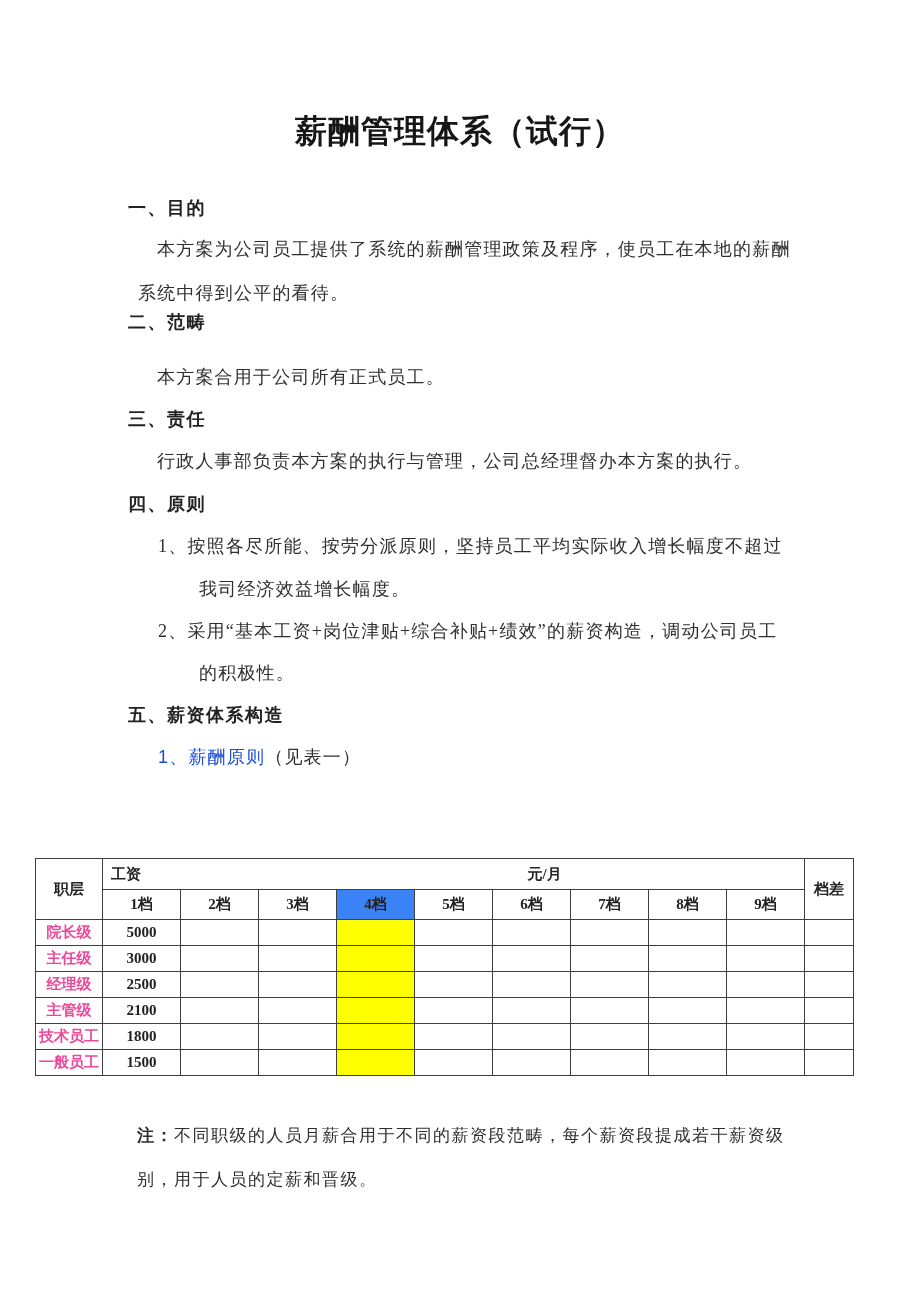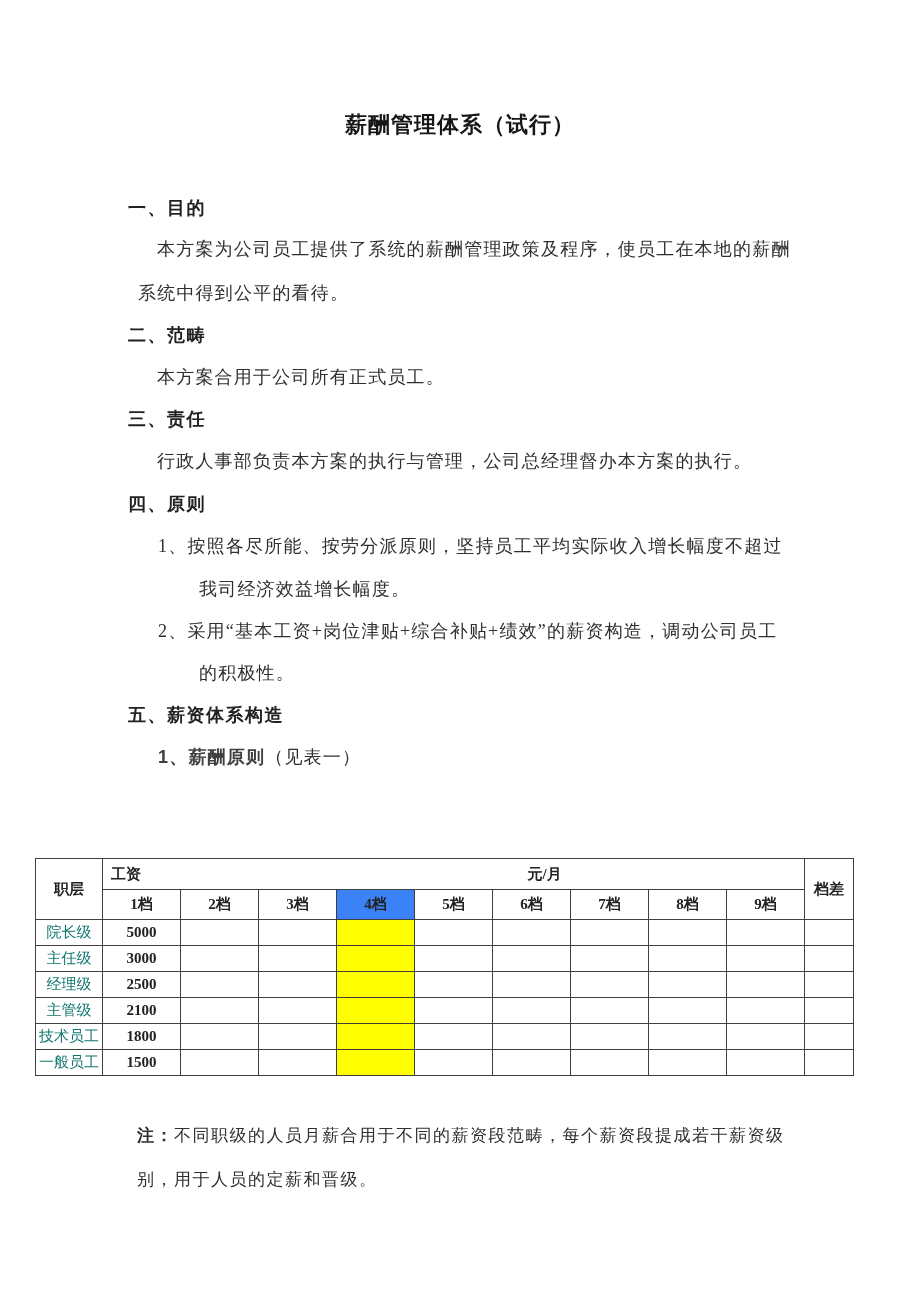--- a/index.html
+++ b/index.html
@@ -11,41 +11,41 @@
     overflow: hidden;
     font-family: "Liberation Serif", "DejaVu Serif", serif;
     color: #2f2f2f;
   }
   .abs { position: absolute; white-space: nowrap; text-align: center; }
   .doc-title {
     left: 0; right: 0; top: 110px;
     text-align: center;
     font-family: "Liberation Sans", "DejaVu Sans", sans-serif;
     font-weight: bold;
-    font-size: 22px;
+    font-size: 32px;
     letter-spacing: 1px;
     color: #161616;
   }
   .heading {
     left: 128px;
     font-family: "Liberation Sans", "DejaVu Sans", sans-serif;
     font-weight: bold;
     font-size: 18px;
     letter-spacing: 1.5px;
     color: #222222;
   }
   .body-line { font-size: 18px; letter-spacing: 1.2px; }
   .indent1 { left: 157px; }
   .cont0   { left: 138px; }
   .item    { left: 158px; }
   .itemcont{ left: 199px; }
   .sub-line { left: 158px; font-size: 18px; letter-spacing: 1.2px; }
   .sub-line .sub-bold {
     font-family: "Liberation Sans", "DejaVu Sans", sans-serif;
-    font-weight: bold; color: #404040;
+    font-weight: normal; color: #1d4ed8;
   }
   .table-caption {
     left: 0; right: 0; top: 781px;
     text-align: center;
     font-family: "Liberation Sans", "DejaVu Sans", sans-serif;
     font-weight: bold;
     font-size: 18px;
     letter-spacing: 1.5px;
     color: #222222;
   }
@@ -70,36 +70,36 @@
     overflow: hidden;
   }
   .c-level { width: 67px; } .c-grade { width: 78px; } .c-diff { width: 49px; }
   tr.hdr1 { height: 31px; } tr.hdr2 { height: 30px; margin-top: 12px; }
   table.salary tbody tr { height: 26px; }
   th.corner, th.diffh { font-weight: bold; font-size: 15px; }
   th.merged-cell { position: relative; font-weight: bold; }
   th.merged-cell .salary-label { position: absolute; left: 8px; top: 50%; transform: translateY(-50%); }
   th.merged-cell .unit-label   { position: absolute; left: 63%; top: 50%; transform: translate(-50%,-50%); }
   th.grade { font-weight: bold; }
-  td.level { font-weight: normal; font-size: 14px; letter-spacing: 0; color: #0f766e; }
+  td.level { font-weight: bold; font-size: 14px; letter-spacing: 0; color: #ec4899; }
   td.num   { font-weight: bold; text-align: left; padding-left: 13px; }
   .hl { background: #ffff00; }
 </style>
 </head>
 <body>
 
 <div class="page">
 
   <div class="abs doc-title">薪酬管理体系（试行）</div>
 
   <div class="abs heading" style="top:196px">一、目的</div>
   <div class="abs body-line cont0" style="top:281px">系统中得到公平的看待。</div>
   <div class="abs body-line indent1" style="top:237px">本方案为公司员工提供了系统的薪酬管理政策及程序，使员工在本地的薪酬</div>
 
-  <div class="abs heading" style="top:323px">二、范畴</div>
+  <div class="abs heading" style="top:310px">二、范畴</div>
   <div class="abs body-line indent1" style="top:365px">本方案合用于公司所有正式员工。</div>
 
   <div class="abs heading" style="top:407px">三、责任</div>
   <div class="abs body-line indent1" style="top:449px">行政人事部负责本方案的执行与管理，公司总经理督办本方案的执行。</div>
 
   <div class="abs heading" style="top:492px">四、原则</div>
   <div class="abs body-line item" style="top:534px">1、按照各尽所能、按劳分派原则，坚持员工平均实际收入增长幅度不超过</div>
   <div class="abs body-line itemcont" style="top:577px">我司经济效益增长幅度。</div>
   <div class="abs body-line item" style="top:619px">2、采用“基本工资+岗位津贴+综合补贴+绩效”的薪资构造，调动公司员工</div>
   <div class="abs body-line itemcont" style="top:661px">的积极性。</div>

